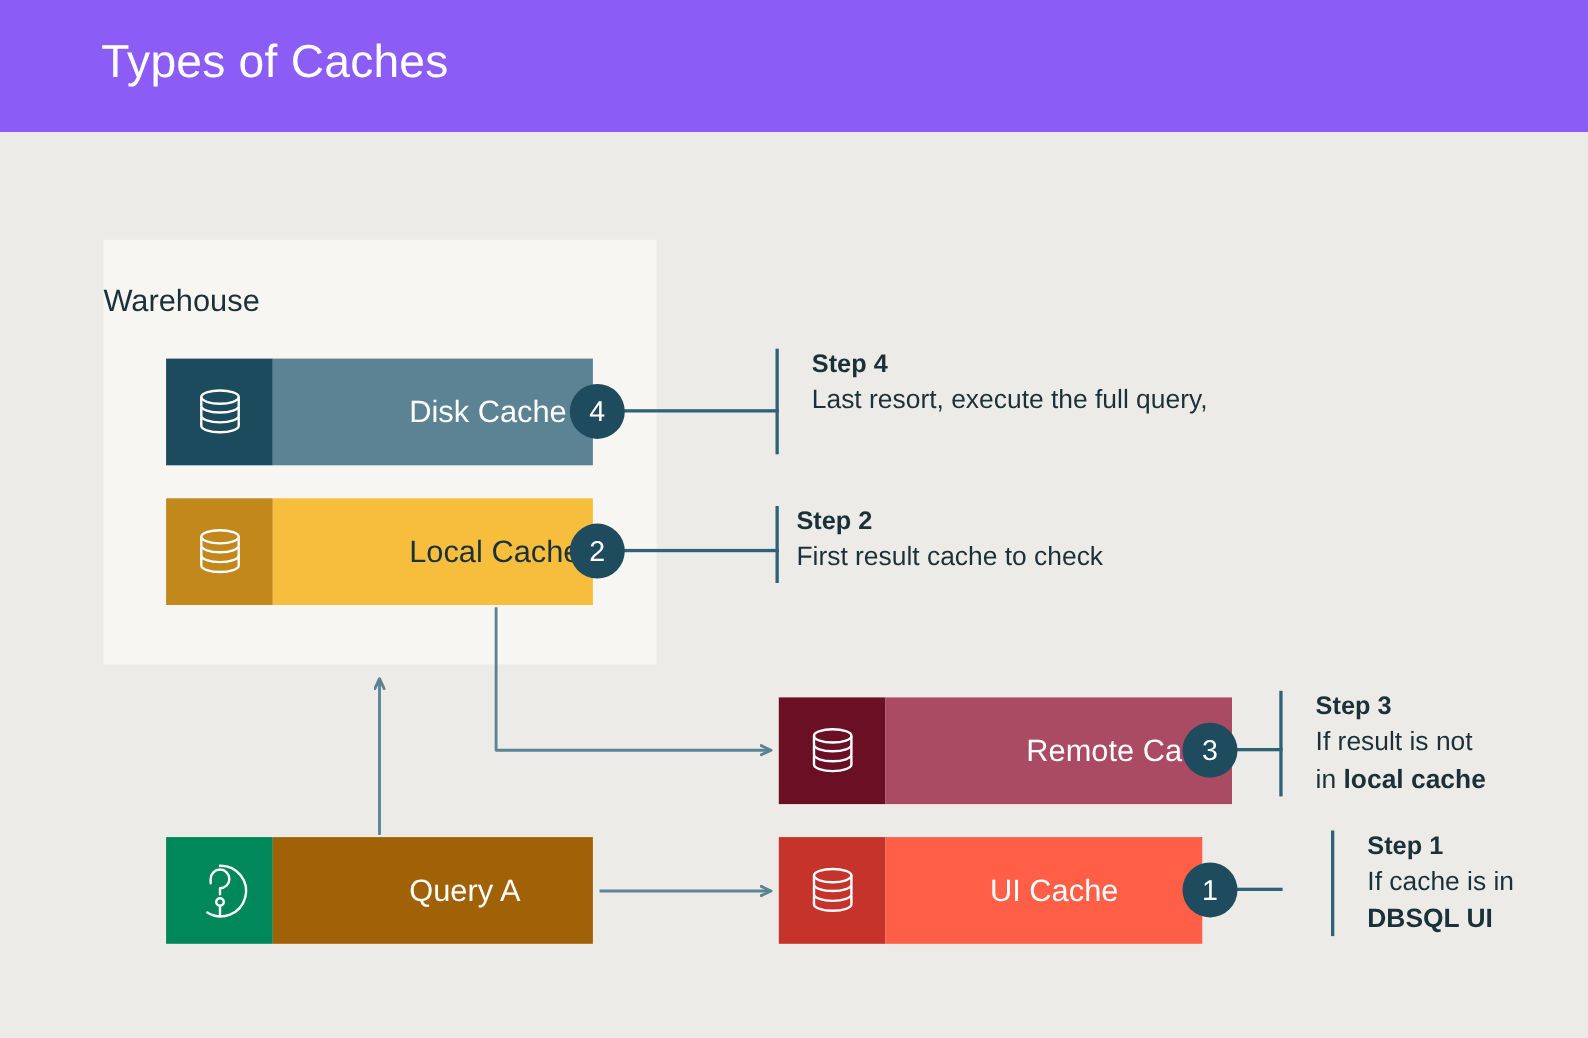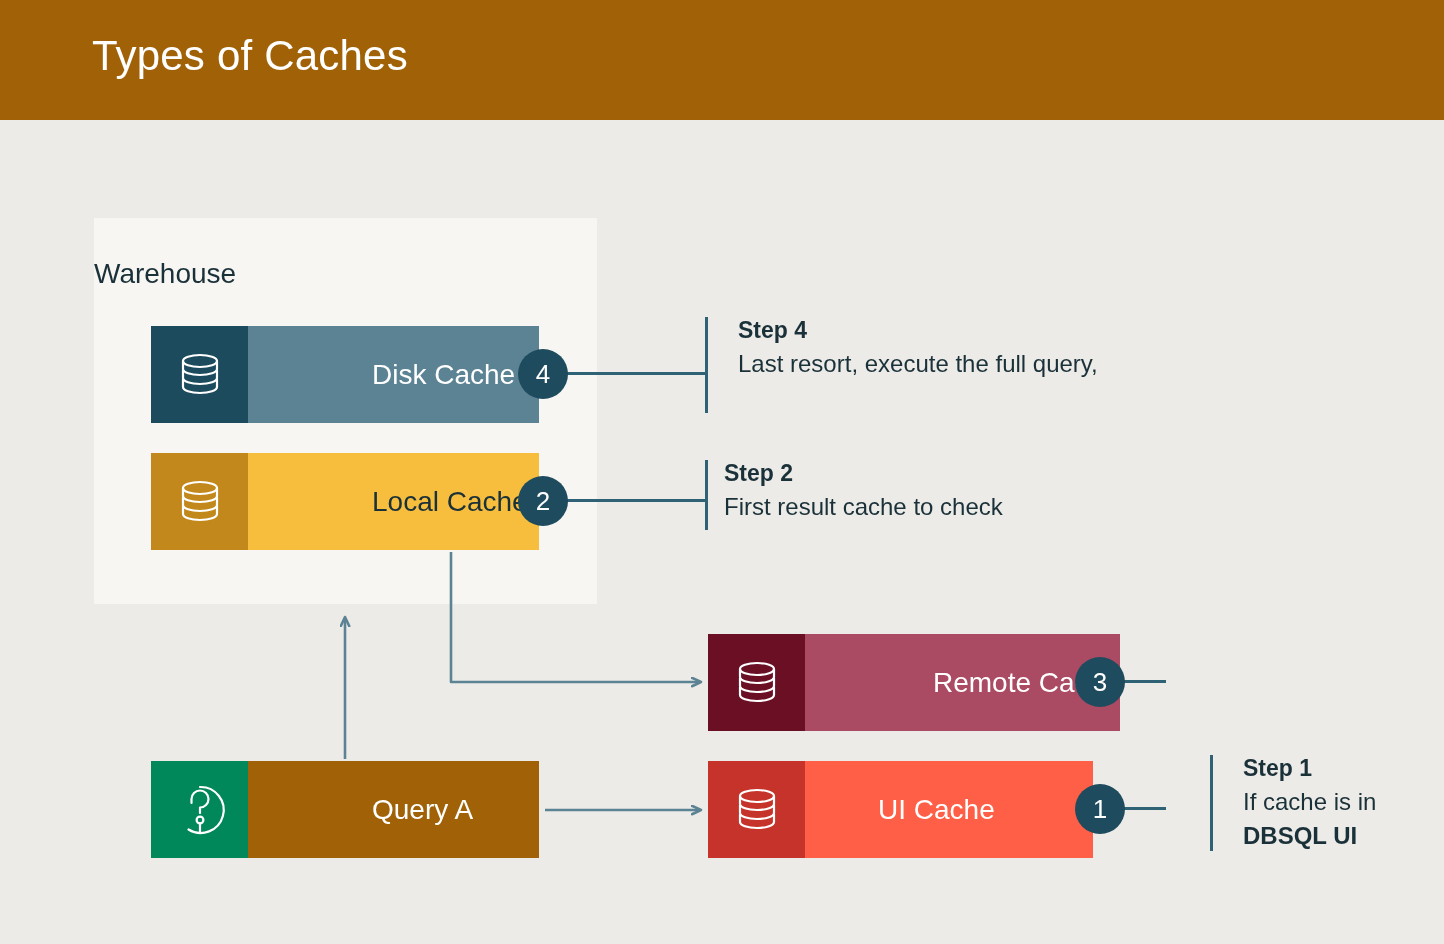--- a/index.html
+++ b/index.html
@@ -14,21 +14,21 @@
     overflow: hidden;
     position: relative;
   }
 
   
   #header {
     position: absolute;
     left: 0; top: 0;
     width: 1444px;
     height: 120px;
-    background: #a16207;
+    background: #8b5cf6;
   }
   #header-title {
     position: absolute;
     left: 92px;
     top: 32px;
     font-size: 42px;
     font-weight: 400;
     color: #FFFFFF;
     letter-spacing: 0.2px;
     white-space: nowrap;
@@ -103,21 +103,21 @@
   #row-local  .cache-icon-pane { background: #C2881C; }
   #row-local  .cache-body      { background: #F7BE3D; }
   #row-local  .cache-label     { color: #1B3139; margin-left: 124px; }
 
   #row-remote .cache-icon-pane { background: #6B0F24; }
   #row-remote .cache-body      { background: #AB4A63; }
   #row-remote .cache-label     { color: #FFFFFF; margin-left: 128px; }
 
   #row-ui     .cache-icon-pane { background: #C5332A; }
   #row-ui     .cache-body      { background: #FF5F46; }
-  #row-ui     .cache-label     { color: #FFFFFF; margin-left: 73px; }
+  #row-ui     .cache-label     { color: #FFFFFF; margin-left: 95px; }
 
   #row-query  .cache-icon-pane { background: #00875A; }
   #row-query  .cache-body      { background: #a16207; }
   #row-query  .cache-label     { color: #FFFFFF; margin-left: 124px; }
 
   
   .step-badge {
     position: absolute;
     width: 50px;
     height: 50px;
@@ -305,20 +305,29 @@
     </div>
   </div>
 
   <div class="step-note" id="note-2">
     <div class="step-title">Step 2</div>
     <div class="step-line">
       <span>First result cache to check</span>
     </div>
   </div>
 
+  <div class="step-note" id="note-3">
+    <div class="step-title">Step 3</div>
+    <div class="step-line">
+      <span>If result is not</span>
+    </div>
+    <div class="step-line">
+      <span>in </span><b>local cache</b>
+    </div>
+  </div>
 
   <div class="step-note" id="note-1">
     <div class="step-title">Step 1</div>
     <div class="step-line">
       <span>If cache is in</span>
     </div>
     <div class="step-line">
       <b>DBSQL UI</b>
     </div>
   </div>

